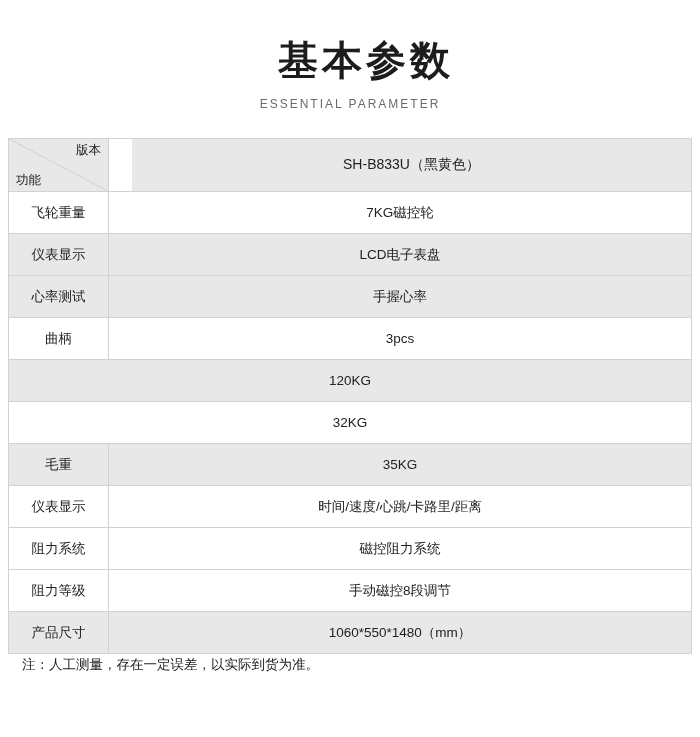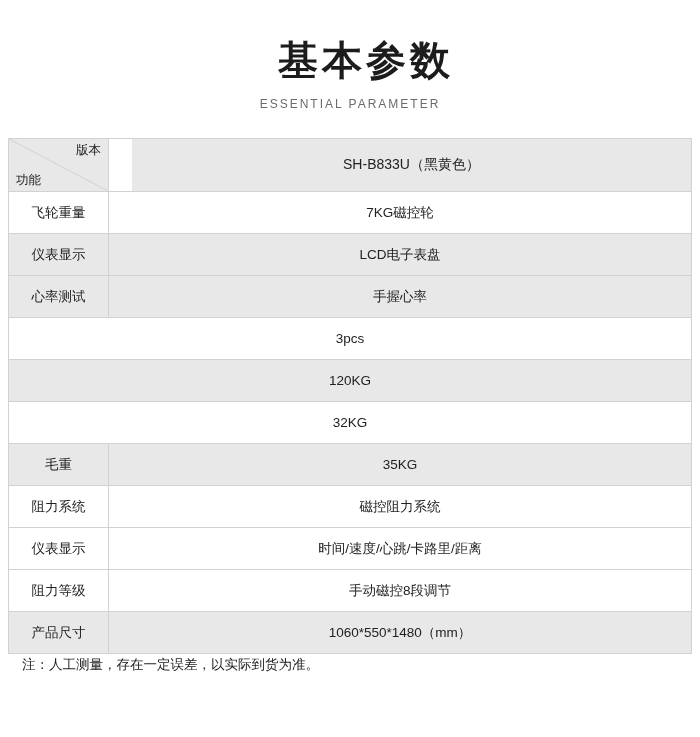--- a/index.html
+++ b/index.html
@@ -160,47 +160,48 @@
       <div class="cell-value">LCD电子表盘</div>
     </div>
 
 
     <div class="row row-alt">
       <div class="cell-label">心率测试</div>
       <div class="cell-value">手握心率</div>
     </div>
 
     <div class="row row-plain">
+      <div class="cell-label">曲柄</div>
       <div class="cell-value">3pcs</div>
     </div>
 
     <div class="row row-alt">
       <div class="cell-value">120KG</div>
     </div>
 
     <div class="row row-plain">
       <div class="cell-value">32KG</div>
     </div>
 
     <div class="row row-alt">
       <div class="cell-label">毛重</div>
       <div class="cell-value">35KG</div>
     </div>
 
     <div class="row row-plain">
+      <div class="cell-label">仪表显示</div>
+      <div class="cell-value">时间/速度/心跳/卡路里/距离</div>
+    </div>
+
+    <div class="row row-plain">
       <div class="cell-label">阻力系统</div>
       <div class="cell-value">磁控阻力系统</div>
     </div>
 
     <div class="row row-plain">
-      <div class="cell-label">仪表显示</div>
-      <div class="cell-value">时间/速度/心跳/卡路里/距离</div>
-    </div>
-
-    <div class="row row-plain">
       <div class="cell-label">阻力等级</div>
       <div class="cell-value">手动磁控8段调节</div>
     </div>
 
     <div class="row row-alt">
       <div class="cell-label">产品尺寸</div>
       <div class="cell-value">1060*550*1480（mm）</div>
     </div>
 
   </div>

